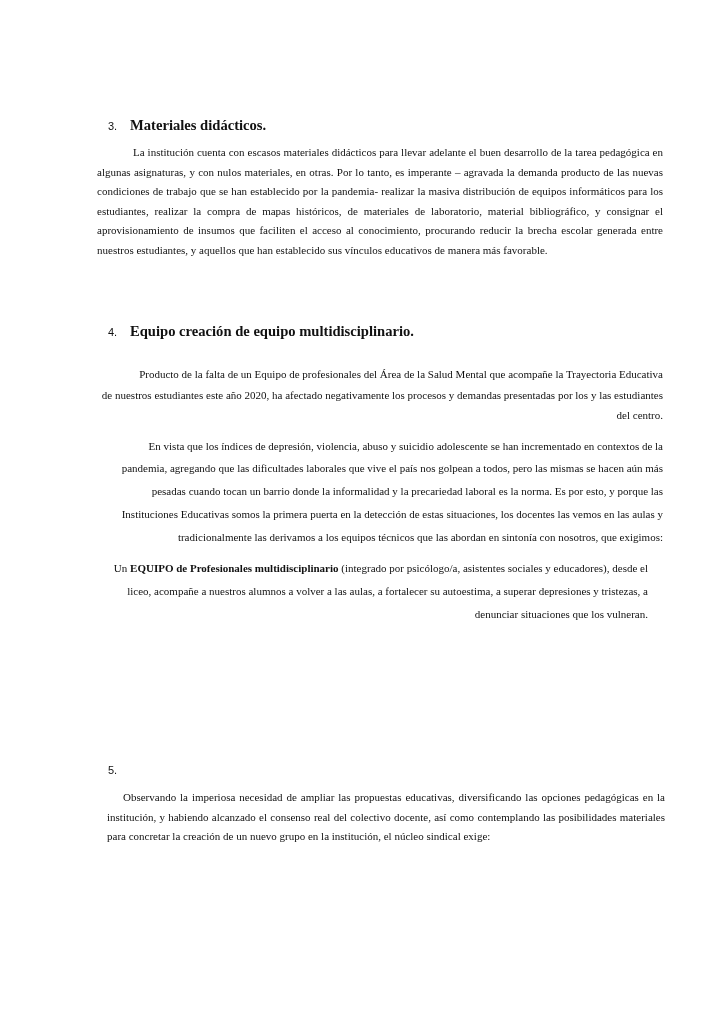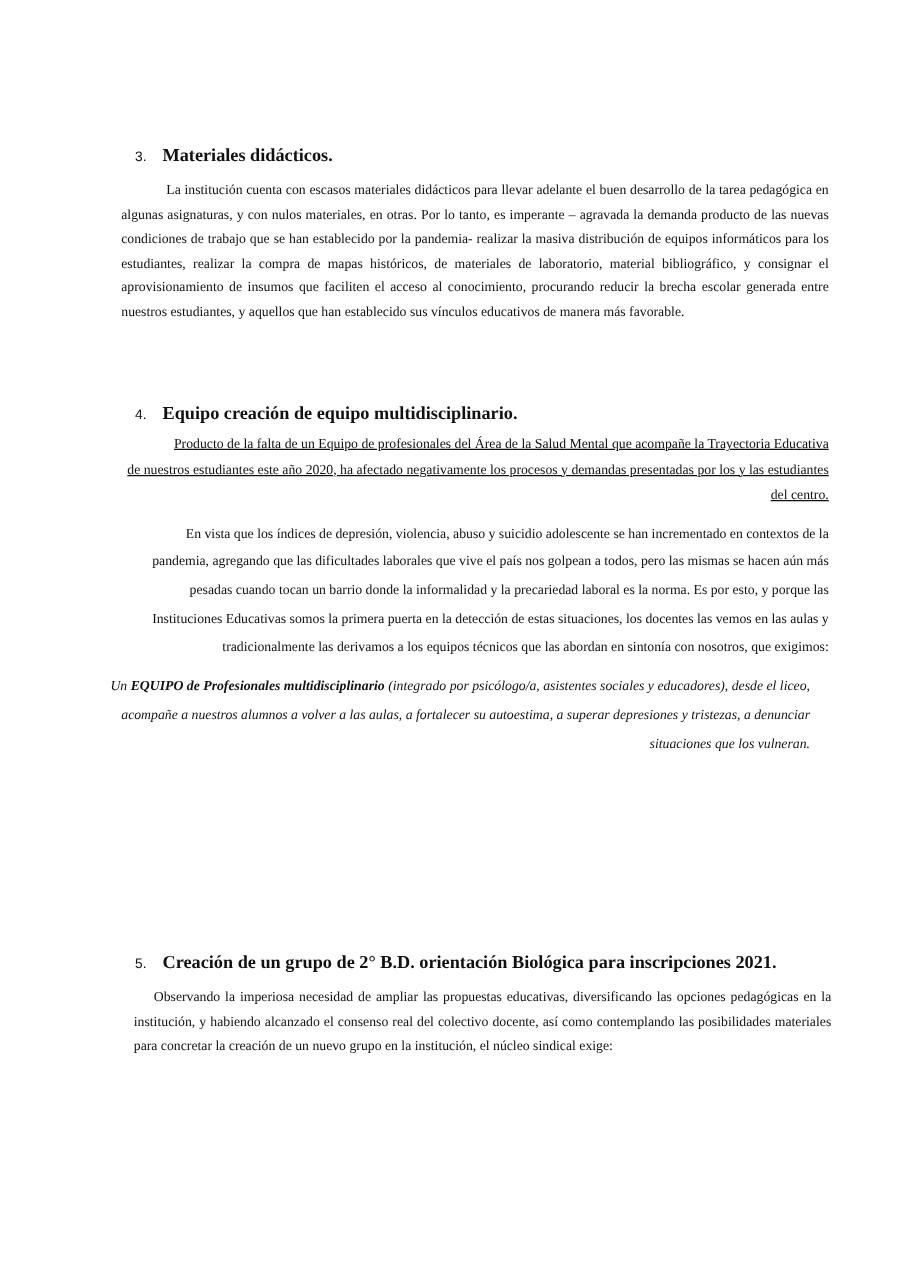--- a/index.html
+++ b/index.html
@@ -52,29 +52,28 @@
 
     
     #sec3 { left: 97px; top: 116px; width: 566px; }
     #sec3 .heading { margin-left: 11px; }
     #sec3 .para { line-height: 19.5px; margin-top: 8px; }
 
     
     #sec4 { left: 97px; top: 322px; width: 566px; }
     #sec4 .heading { margin-left: 11px; }
     #sec4 .para { line-height: 20.5px; text-align: right; }
-    #sec4 .p1 { margin-top: 4px; text-decoration: underline; }
+    #sec4 .p1 { margin-top: 23px; }
     #sec4 .p2 { margin-top: 9px; }
     #sec4 .p3 { margin-top: 9px; line-height: 22.8px; }
     #sec4 .p4 {
       margin-top: 9px;
       margin-left: -9px;
       width: 560px;
       line-height: 22.8px;
-      font-style: italic;
     }
 
     
     #sec5 { left: 107px; top: 761px; width: 558px; }
     #sec5 .heading { margin-left: 1px; }
     #sec5 .para { line-height: 19.5px; }
     #sec5 .p1 { margin-top: 9px; }
     #sec5 .p2 { margin-top: 9px; }
   </style>
 </head>
@@ -96,18 +95,17 @@
       <span>Equipo creación de equipo multidisciplinario.</span>
     </h3>
     <p class="para indent p1">Producto de la falta de un Equipo de profesionales del Área de la Salud Mental que acompañe la Trayectoria Educativa de nuestros estudiantes este año 2020, ha afectado negativamente los procesos y demandas presentadas por los y las estudiantes del centro.</p>
     <p class="para indent left p3">En vista que los índices de depresión, violencia, abuso y suicidio adolescente se han incrementado en contextos de la pandemia, agregando que las dificultades laborales que vive el país nos golpean a todos, pero las mismas se hacen aún más pesadas cuando tocan un barrio donde la informalidad y la precariedad laboral es la norma. Es por esto, y porque las Instituciones Educativas somos la primera puerta en la detección de estas situaciones, los docentes las vemos en las aulas y tradicionalmente las derivamos a los equipos técnicos que las abordan en sintonía con nosotros, que exigimos:</p>
     <p class="para left p4"><span>Un </span><b>EQUIPO de Profesionales multidisciplinario</b><span> (integrado por psicólogo/a, asistentes sociales y educadores), desde el liceo, acompañe a nuestros alumnos a volver a las aulas, a fortalecer su autoestima, a superar depresiones y tristezas, a denunciar situaciones que los vulneran.</span></p>
   </div>
 
   <div class="section" id="sec5">
     <h3 class="heading">
       <span class="num">5.</span>
-      <span>Creación de un grupo de 2° B.D. orientación Biológica para inscripciones 2021.</span>
     </h3>
     <p class="para indent-sm p1">Observando la imperiosa necesidad de ampliar las propuestas educativas, diversificando las opciones pedagógicas en la institución, y habiendo alcanzado el consenso real del colectivo docente, así como contemplando las posibilidades materiales para concretar la creación de un nuevo grupo en la institución, el núcleo sindical exige:</p>
   </div>
 
 </div>
 
 </body></html>

